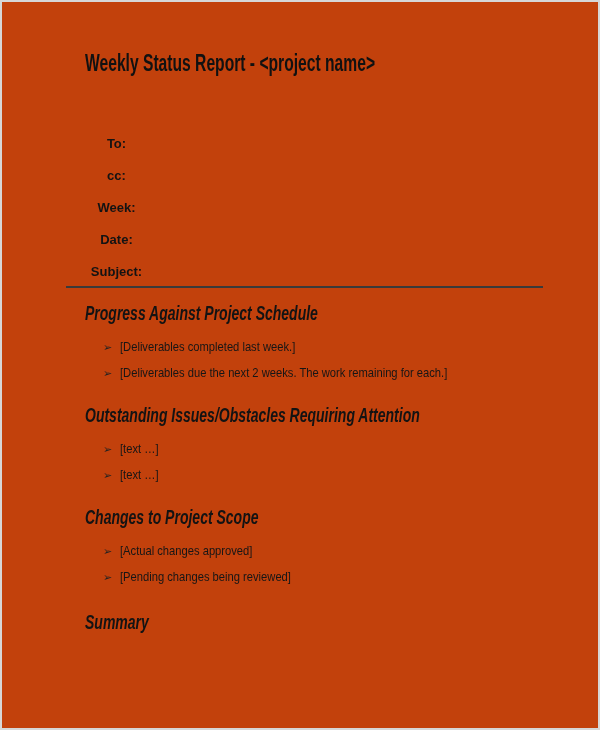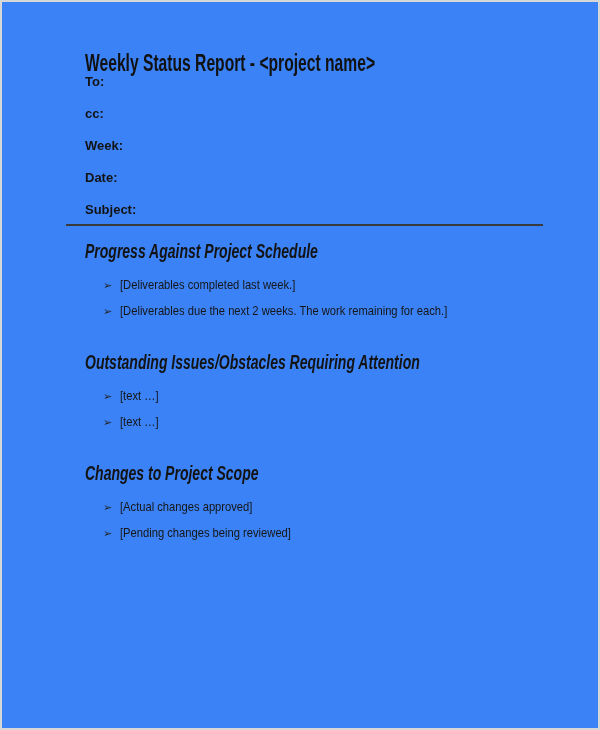--- a/index.html
+++ b/index.html
@@ -5,21 +5,21 @@
   html, body {
     margin: 0;
     padding: 0;
     background: #ffffff;
   }
   .page {
     position: relative;
     width: 600px;
     height: 730px;
     box-sizing: border-box;
-    background: #3b82f6;
+    background: #c2410c;
     border: 2px solid #d7d7d7;
     font-family: "Liberation Sans", sans-serif;
     color: #161616;
     overflow: hidden;
   }
   .content {
     position: absolute;
     left: 64px;
     top: 0;
     width: 480px;
@@ -33,20 +33,22 @@
     color: #111111;
     white-space: nowrap;
   }
   .doc-title .cond-t {
     display: inline-block;
     transform: scaleX(0.68);
     transform-origin: 0 50%;
   }
   
   .fields {
+    margin-top: 62px;
+    text-align: center;
   }
   .field-row {
     display: flex;
     padding-left: 19px;
     font-size: 13px;
     line-height: 13px;
     margin-bottom: 19px;
     white-space: nowrap;
   }
   .field-row.last {
@@ -78,21 +80,21 @@
   .section-heading {
     margin: 17px 0 0 19px;
     font-size: 20px;
     line-height: 16px;
     font-weight: bold;
     font-style: italic;
     color: #131313;
     white-space: nowrap;
   }
   .section + .section .section-heading {
-    margin-top: 36px;
+    margin-top: 27px;
   }
   .section.summary .section-heading {
     margin-top: 30px;
   }
   .cond-h {
     display: inline-block;
     transform: scaleX(0.70);
     transform-origin: 0 50%;
   }
   .bullets {
@@ -194,15 +196,20 @@
           <span class="bullet-glyph">➢</span>
           <span class="bullet-text"><span class="cond-b">[Actual changes approved]</span></span>
         </li>
         <li>
           <span class="bullet-glyph">➢</span>
           <span class="bullet-text"><span class="cond-b">[Pending changes being reviewed]</span></span>
         </li>
       </ul>
     </div>
 
+    <div class="section summary">
+      <h2 class="section-heading">
+        <span class="cond-h">Summary</span>
+      </h2>
+    </div>
 
   </div>
 </div>
 
 </body></html>

